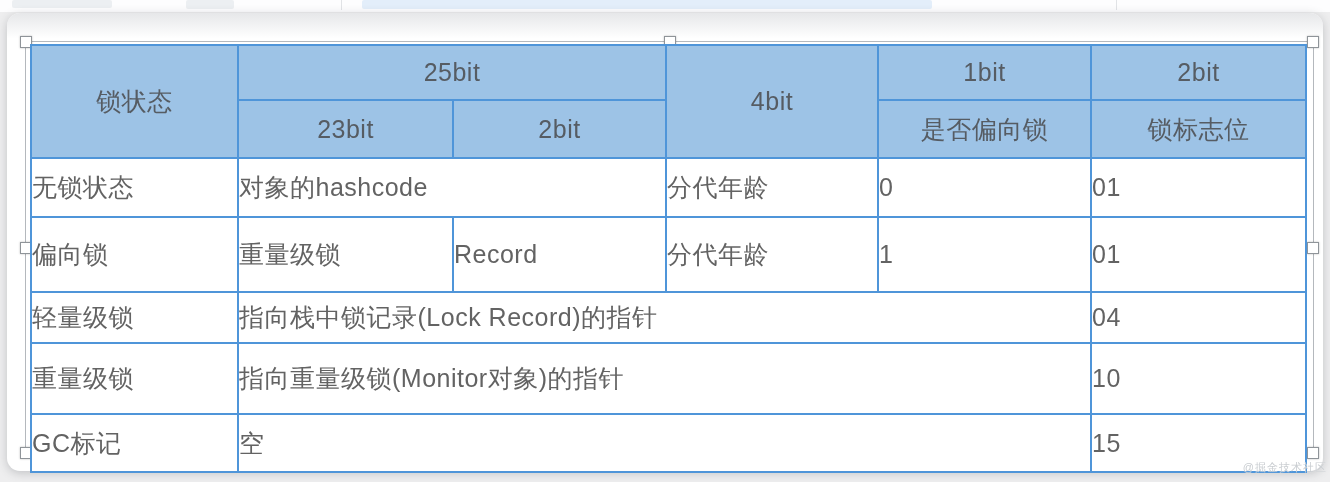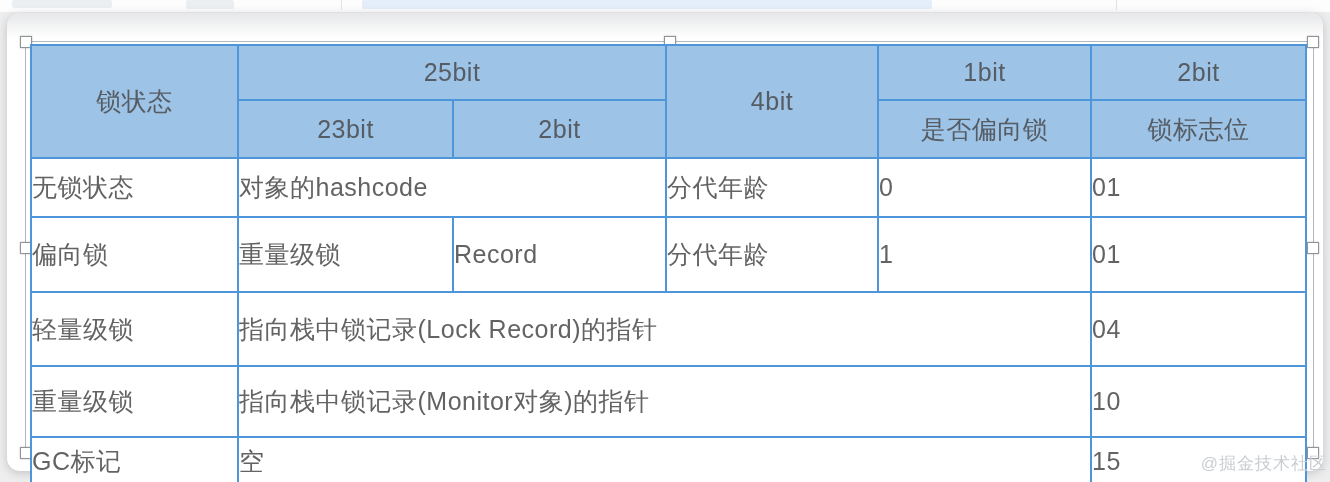--- a/index.html
+++ b/index.html
@@ -61,21 +61,21 @@
     vertical-align:middle;
     font-weight:400;color:var(--cell-text);
     letter-spacing:.5px;
   }
   .lock-table thead th{background:var(--header-fill);color:#565c63;}
   .lock-table tbody td{background:#ffffff;}
 
   
   .watermark{
     position:absolute;right:3px;bottom:7px;
-    font-size:17px;color:var(--watermark);letter-spacing:1px;
+    font-size:11px;color:var(--watermark);letter-spacing:1px;
     text-shadow:0 0 1px rgba(255,255,255,.6);
   }
 </style>
 </head>
 <body>
 
 <div class="top-remnant">
   <div class="remnant-bit" style="left:12px;width:100px;height:8px;"></div>
   <div class="remnant-bit" style="left:186px;width:48px;height:9px;"></div>
   <div class="remnant-vline" style="left:341px;"></div>
@@ -129,31 +129,31 @@
       <td>01</td>
     </tr>
     <tr style="height:75px">
       <td>偏向锁</td>
       <td>重量级锁</td>
       <td>Record</td>
       <td>分代年龄</td>
       <td>1</td>
       <td>01</td>
     </tr>
-    <tr style="height:74px">
+    <tr style="height:51px">
       <td>轻量级锁</td>
       <td colspan="4">指向栈中锁记录(Lock Record)的指针</td>
       <td>04</td>
     </tr>
     <tr style="height:71px">
       <td>重量级锁</td>
-      <td colspan="4">指向栈中锁记录(Monitor对象)的指针</td>
+      <td colspan="4">指向重量级锁(Monitor对象)的指针</td>
       <td>10</td>
     </tr>
-    <tr style="height:48px">
+    <tr style="height:58px">
       <td>GC标记</td>
       <td colspan="4">空</td>
       <td>15</td>
     </tr>
   </tbody>
 </table>
 
 <div class="watermark">@掘金技术社区</div>
 
 </body></html>

